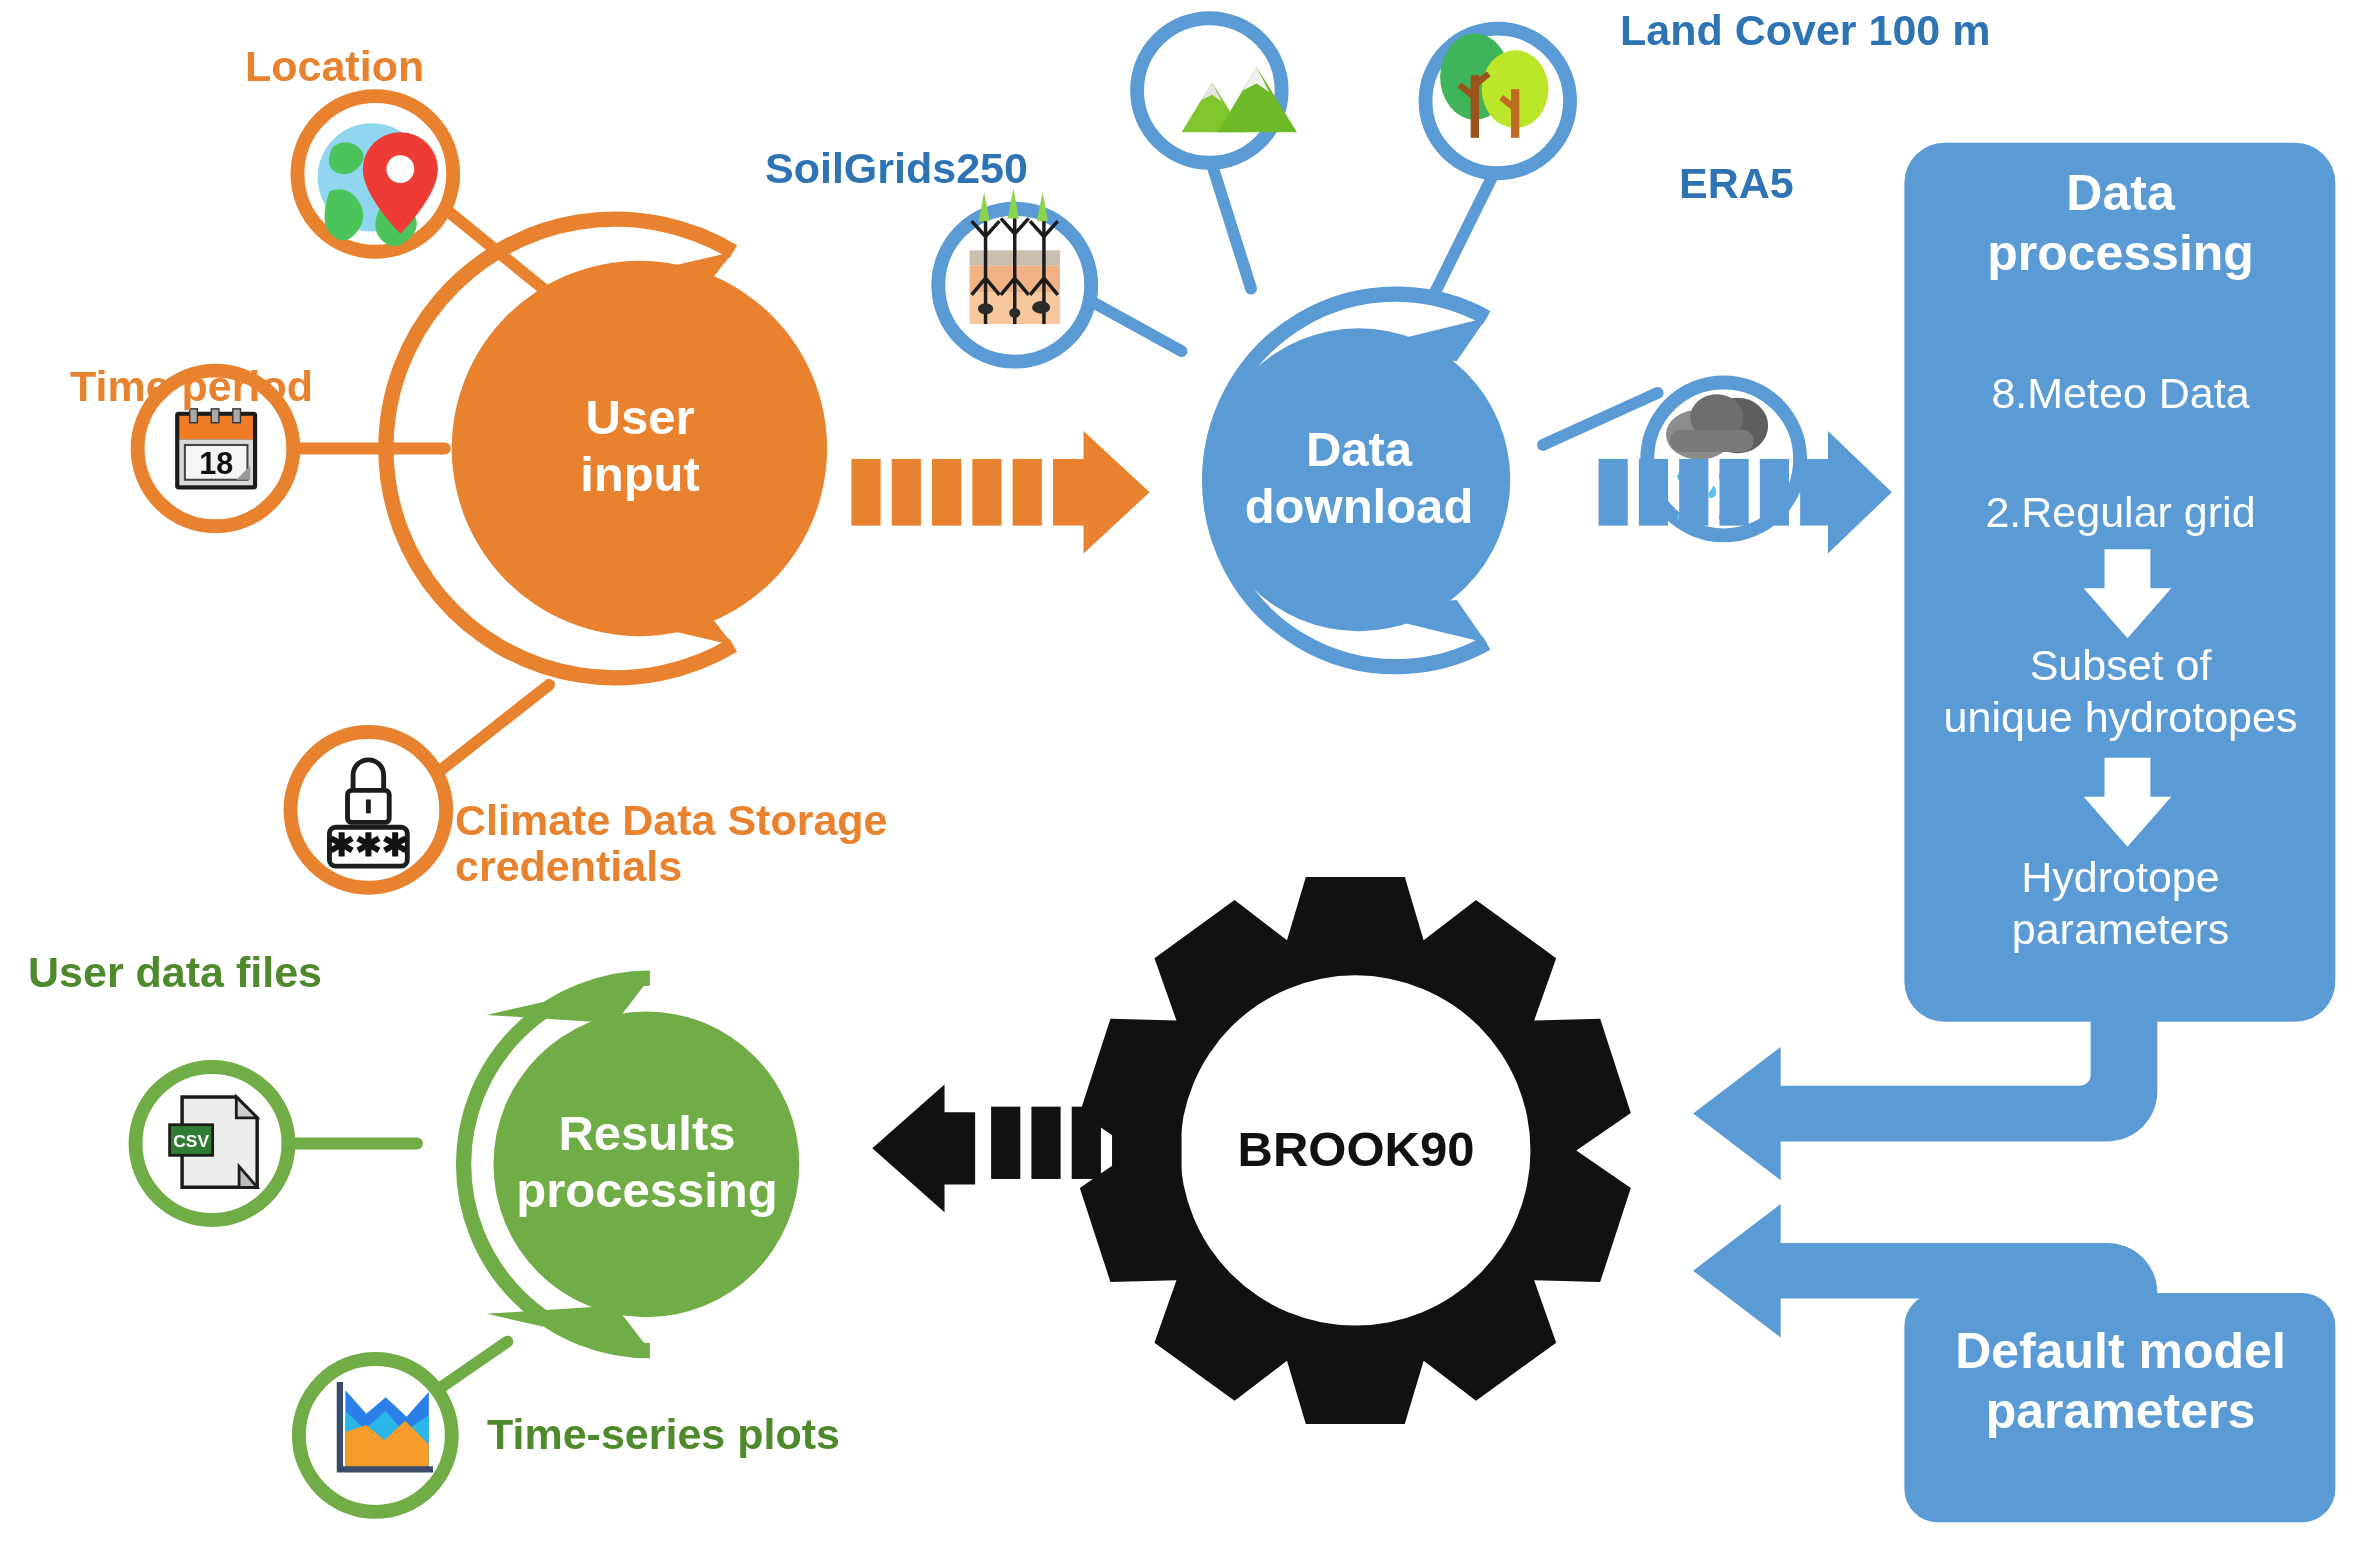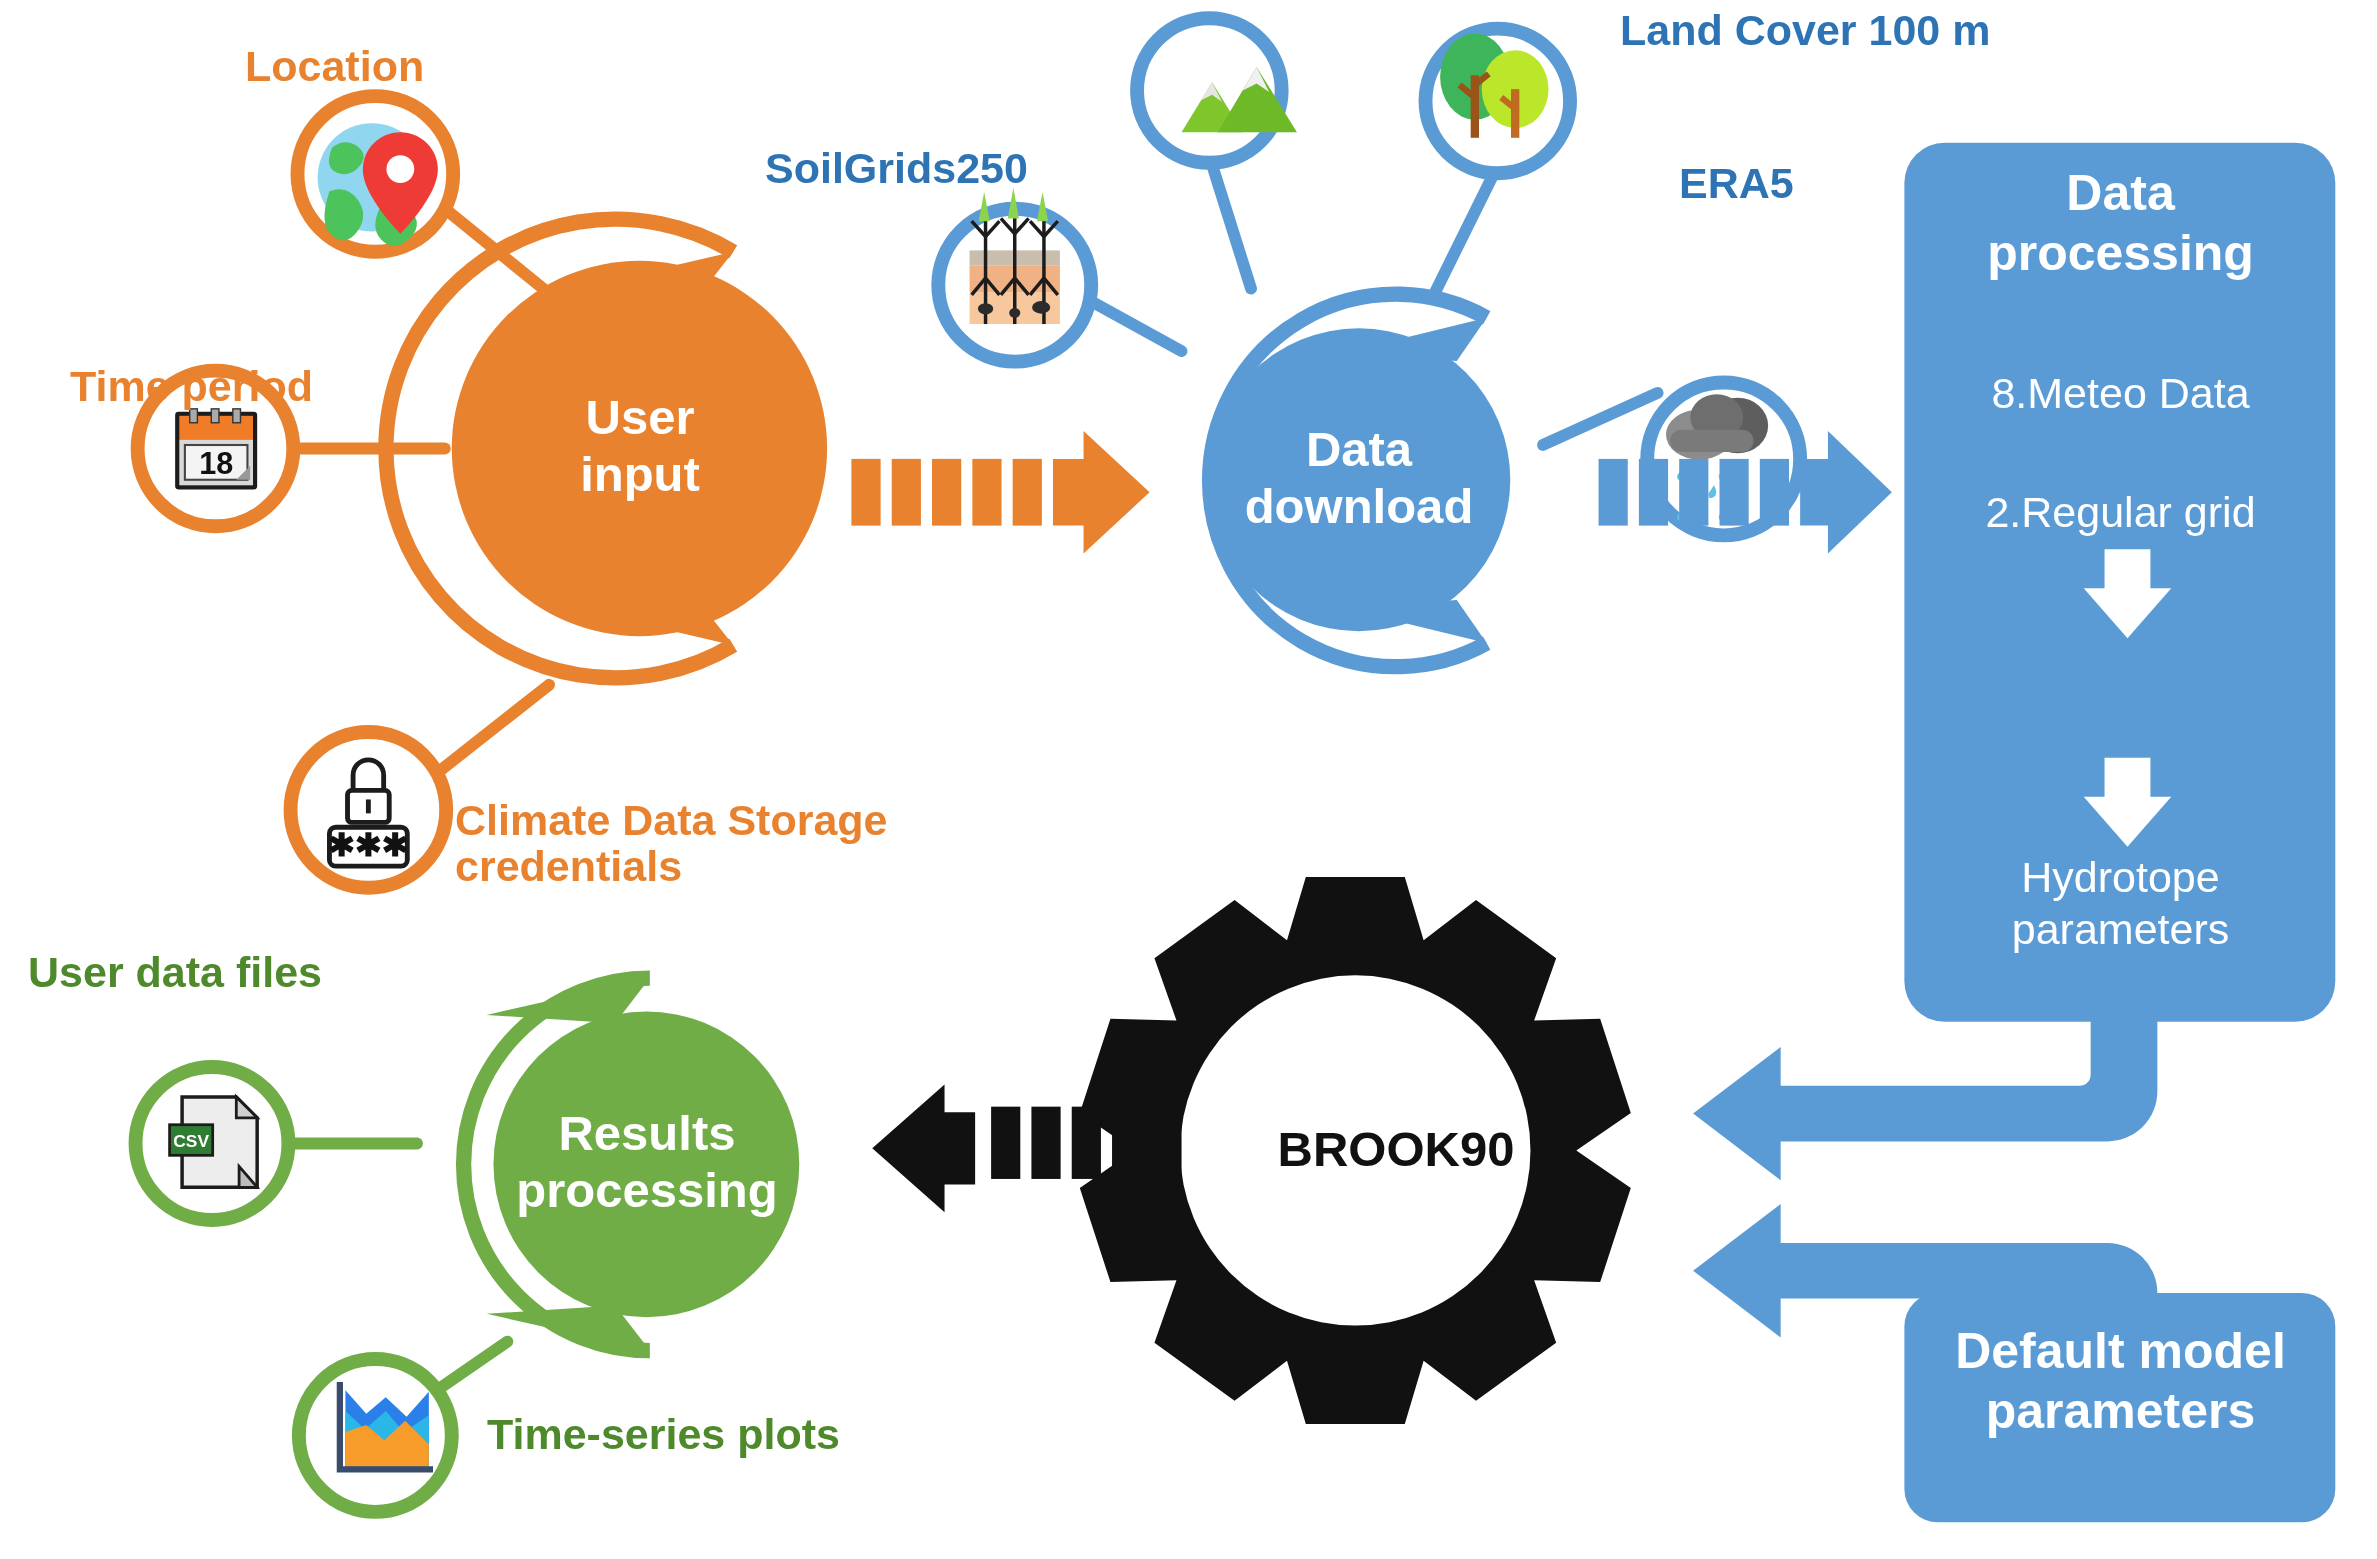--- a/index.html
+++ b/index.html
@@ -290,29 +290,31 @@
 
   <div class="nodeText" style="left:501px;top:389px;width:278px;font-size:49px;">User
 input</div>
 
   <div class="nodeText" style="left:1192px;top:421px;width:334px;font-size:49px;">Data
 download</div>
 
   <div class="nodeText" style="left:480px;top:1105px;width:334px;font-size:49px;">Results
 processing</div>
 
-  <div class="gearLabel" style="left: 1182px; top: 1121px; width: 348px; font-size: 49px; margin-left: 40px;">BROOK90</div>
+  <div class="gearLabel" style="left: 1182px; top: 1121px; width: 348px; font-size: 49px;">BROOK90</div>
 
   <div class="boxText" style="left:1919px;top:163px;width:403px;font-size:50px;font-weight:bold;">Data
 processing</div>
 
   <div class="boxText" style="left:1919px;top:368px;width:403px;font-size:43px;">8.Meteo Data</div>
 
   <div class="boxText" style="left:1919px;top:487px;width:403px;font-size:43px;">2.Regular grid</div>
 
+  <div class="boxText" style="left:1905px;top:640px;width:431px;font-size:43px;">Subset of
+unique hydrotopes</div>
 
   <div class="boxText" style="left:1919px;top:852px;width:403px;font-size:43px;">Hydrotope
 parameters</div>
 
   <div class="boxText" style="left:1919px;top:1321px;width:403px;font-size:50px;font-weight:bold;">Default model
 parameters</div>
 
 </div>
 
 

